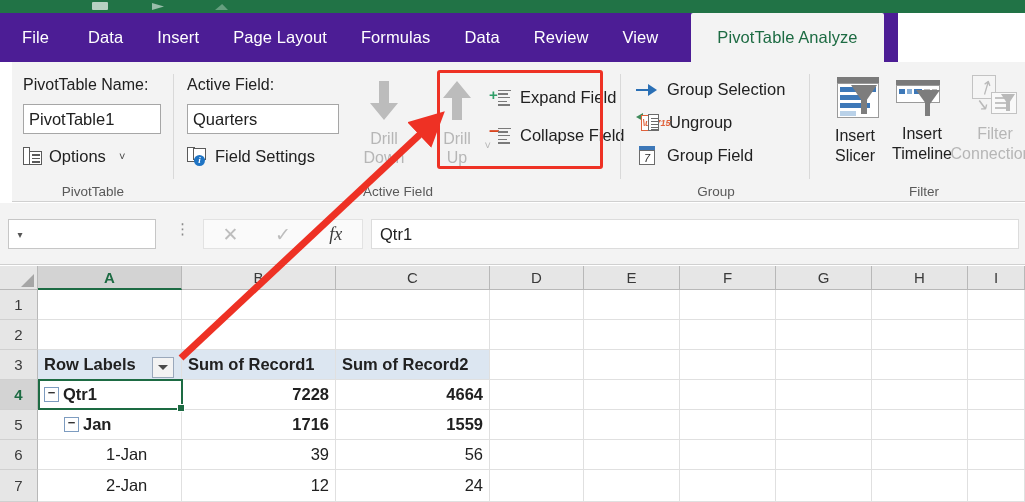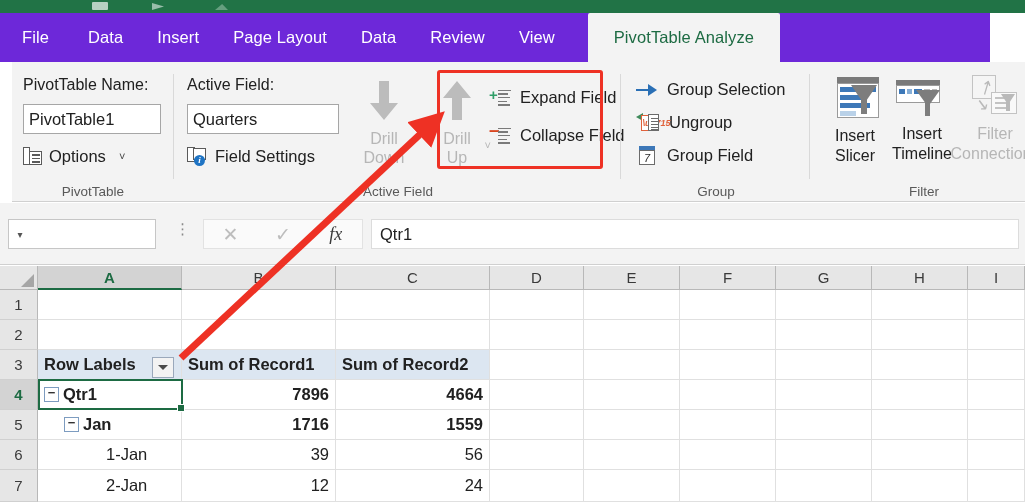--- a/index.html
+++ b/index.html
@@ -19,22 +19,22 @@
   }
   .qat-ghost { position: absolute; background: #e9f0ec; opacity: .75; }
   .qat-g1 { left: 92px; top: 2px; width: 16px; height: 8px; border-radius: 1px; }
   .qat-g2 { left: 152px; top: 3px; width: 12px; height: 7px;
             clip-path: polygon(0 0, 100% 50%, 0 100%); opacity:.6; }
   .qat-g3 { left: 215px; top: 4px; width: 13px; height: 6px;
             clip-path: polygon(0 100%, 55% 0, 100% 100%); opacity:.35; }
 
   
   .tabbar {
-    position: absolute; top: 13px; left: 0; width: 990px; height: 49px;
-    background: #6d28d9;
+    position: absolute; top: 13px; left: 0; width: 898px; height: 49px;
+    background: #4c1d95;
   }
   .tabs { display: flex; align-items: stretch; height: 49px; }
   .tab {
     display: flex; align-items: center; justify-content: center;
     color: #ffffff; font-size: 16.5px; letter-spacing: .1px;
     padding: 0 17px; white-space: nowrap; cursor: pointer;
   }
   .tab:first-child { padding-left: 22px; padding-right: 22px; }
   .tab.active {
     background: #f3f3f3; color: #1d6b43; font-weight: 400;
@@ -432,20 +432,21 @@
     <div class="qat-ghost qat-g2"></div>
     <div class="qat-ghost qat-g3"></div>
   </div>
 
   <div class="tabbar">
     <div class="tabs">
       <div class="tab">File</div>
       <div class="tab">Data</div>
       <div class="tab">Insert</div>
       <div class="tab">Page Layout</div>
+      <div class="tab">Formulas</div>
       <div class="tab">Data</div>
       <div class="tab">Review</div>
       <div class="tab">View</div>
       <div class="tab active">PivotTable Analyze</div>
     </div>
   </div>
 
   <div class="ribbon">
 
     <div class="rgroup" id="g-pivottable">
@@ -682,21 +683,21 @@
     <div class="cell" style="left:776px;top:84px;width:96px;height:30px;"></div>
     <div class="cell" style="left:872px;top:84px;width:96px;height:30px;"></div>
     <div class="cell" style="left:968px;top:84px;width:57px;height:30px;"></div>
 
     <div class="cell bold" style="left:38px;top:114px;width:144px;height:30px;padding-left:6px;">
       <span class="pm">
           <span>−</span>
         </span>
       <span>Qtr1</span>
     </div>
-    <div class="cell num bold" style="left:182px;top:114px;width:154px;height:30px;">7896</div>
+    <div class="cell num bold" style="left:182px;top:114px;width:154px;height:30px;">7228</div>
     <div class="cell num bold" style="left:336px;top:114px;width:154px;height:30px;">4664</div>
     <div class="cell" style="left:490px;top:114px;width:94px;height:30px;"></div>
     <div class="cell" style="left:584px;top:114px;width:96px;height:30px;"></div>
     <div class="cell" style="left:680px;top:114px;width:96px;height:30px;"></div>
     <div class="cell" style="left:776px;top:114px;width:96px;height:30px;"></div>
     <div class="cell" style="left:872px;top:114px;width:96px;height:30px;"></div>
     <div class="cell" style="left:968px;top:114px;width:57px;height:30px;"></div>
 
     <div class="cell bold" style="left:38px;top:144px;width:144px;height:30px;padding-left:26px;">
       <span class="pm">

